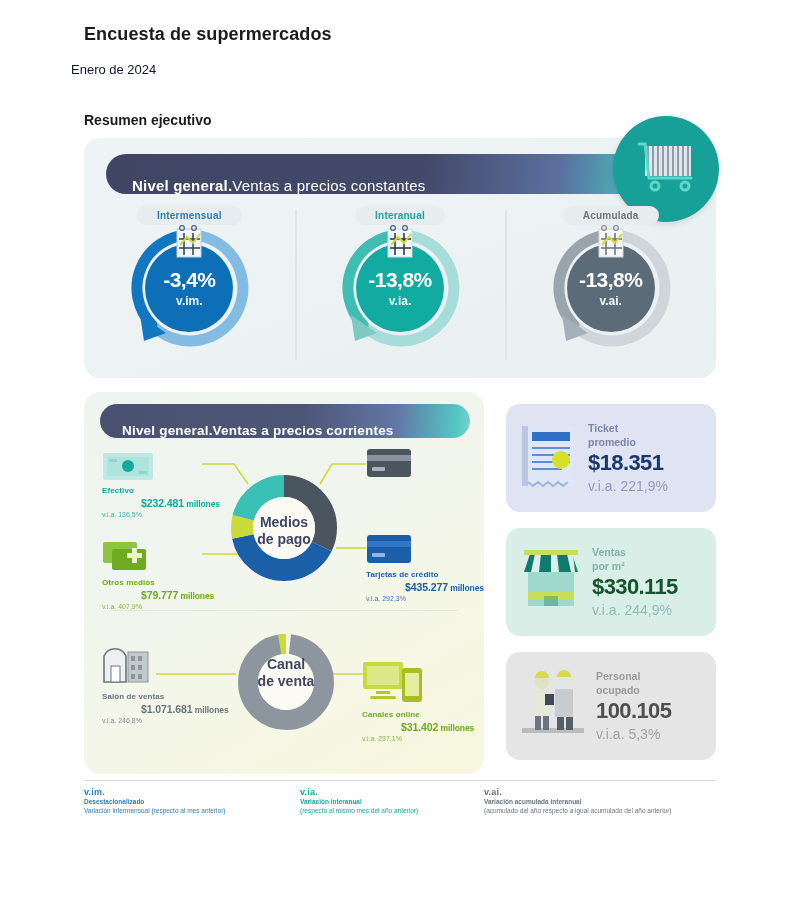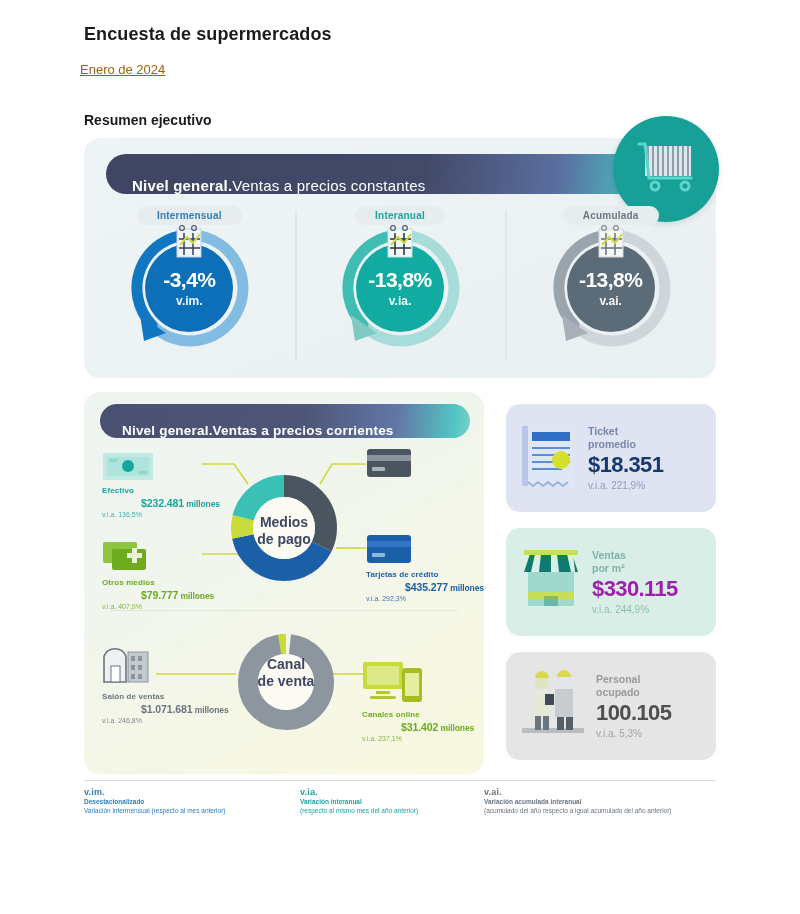--- a/index.html
+++ b/index.html
@@ -5,21 +5,21 @@
   html,body{margin:0;padding:0;}
   body{
     width:800px;height:914px;background:#ffffff;
     font-family:"Liberation Sans", sans-serif;
     color:#222; overflow:hidden; position:relative;
   }
   .page{position:absolute;inset:0;}
 
   
   .doc-title{position:absolute;left:84px;top:24px;font-size:18px;font-weight:bold;color:#1b1b1b;letter-spacing:.1px;}
-  .doc-date{position:absolute;left:80px;top:62px;font-size:13px;color:#a16207;text-decoration:underline;}
+  .doc-date{position:absolute;left:71px;top:62px;font-size:13px;color:#0f172a;}
   .section-title{position:absolute;left:84px;top:112px;font-size:14px;font-weight:bold;color:#1b1b1b;}
 
   
   .panel1{
     position:absolute;left:84px;top:138px;width:632px;height:240px;
     border-radius:16px;
     background:linear-gradient(160deg,#eef3f5 0%,#edf2f4 40%,#e9f0f1 100%);
   }
   .banner{
     position:absolute;height:40px;border-radius:20px;
@@ -92,25 +92,25 @@
   .pic{position:absolute;}
 
   
   .kpi{
     position:absolute;left:506px;width:210px;height:108px;border-radius:14px;
     display:flex;align-items:center;box-sizing:border-box;padding:0 12px;
   }
   .kpi .txt{margin-left:8px;}
   .kpi .k-cap{font-size:10.5px;font-weight:bold;line-height:1.25;}
   .kpi .k-val{font-size:22px;font-weight:bold;letter-spacing:-.6px;margin-top:1px;}
-  .kpi .k-var{font-size:10px;margin-top:2px;opacity:.9;}
+  .kpi .k-var{font-size:14px;margin-top:2px;opacity:.9;}
   .kpi1{top:404px;background:#dfe3f2;}
   .kpi1 .k-cap{color:#7b86ae;} .kpi1 .k-val{color:#16386e;} .kpi1 .k-var{color:#8a93b6;}
   .kpi2{top:528px;background:#d9eee7;}
-  .kpi2 .k-cap{color:#7fb3ab;} .kpi2 .k-val{color:#a21caf;} .kpi2 .k-var{color:#84b8af;}
+  .kpi2 .k-cap{color:#7fb3ab;} .kpi2 .k-val{color:#14532d;} .kpi2 .k-var{color:#84b8af;}
   .kpi3{top:652px;background:#e5e5e5;}
   .kpi3 .k-cap{color:#9a9a9a;} .kpi3 .k-val{color:#4f4f4f;} .kpi3 .k-var{color:#9a9a9a;}
 
   
   .fn{position:absolute;top:786px;font-size:7px;line-height:1.35;}
   .fn .fn-key{font-size:9px;font-weight:bold;letter-spacing:.2px;}
   .fn .fn-l1{font-weight:bold;font-size:6.5px;}
   .fn .fn-l2{font-size:6.5px;}
   .fn1{left:84px;width:200px;color:#2b7fbf;}
   .fn2{left:300px;width:200px;color:#17a79e;}

